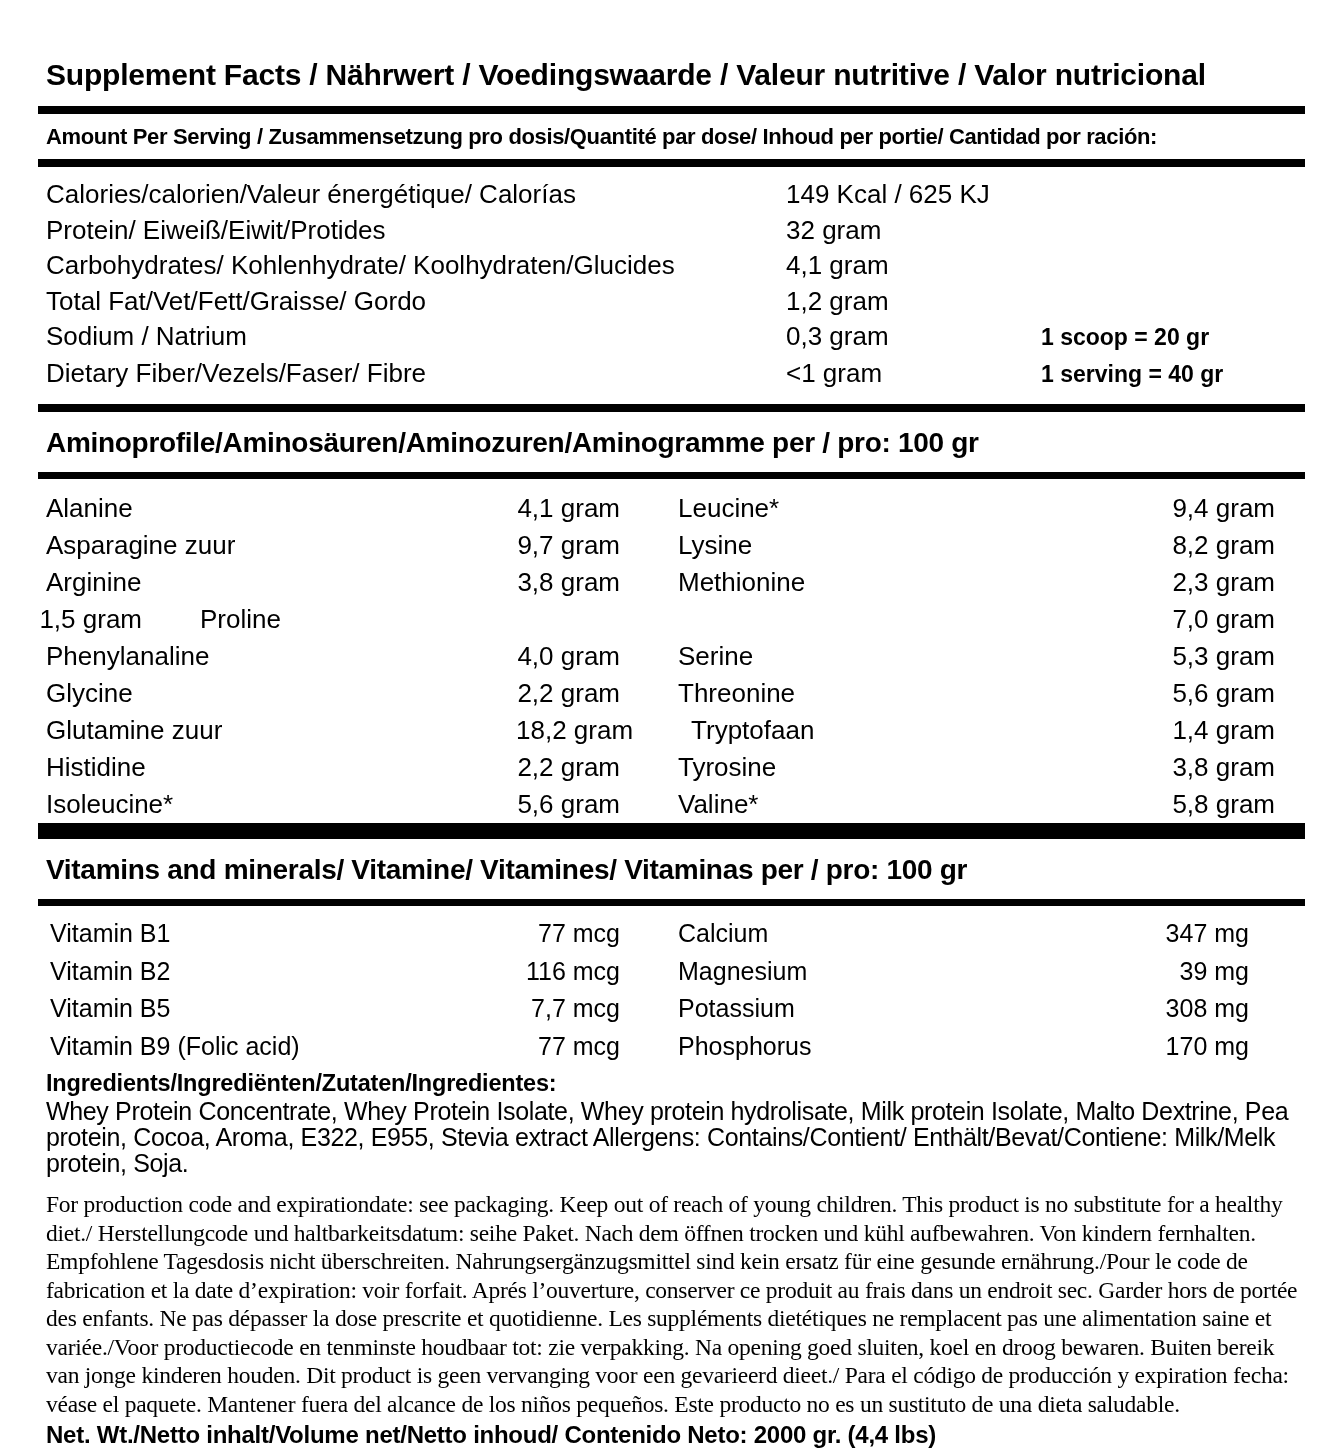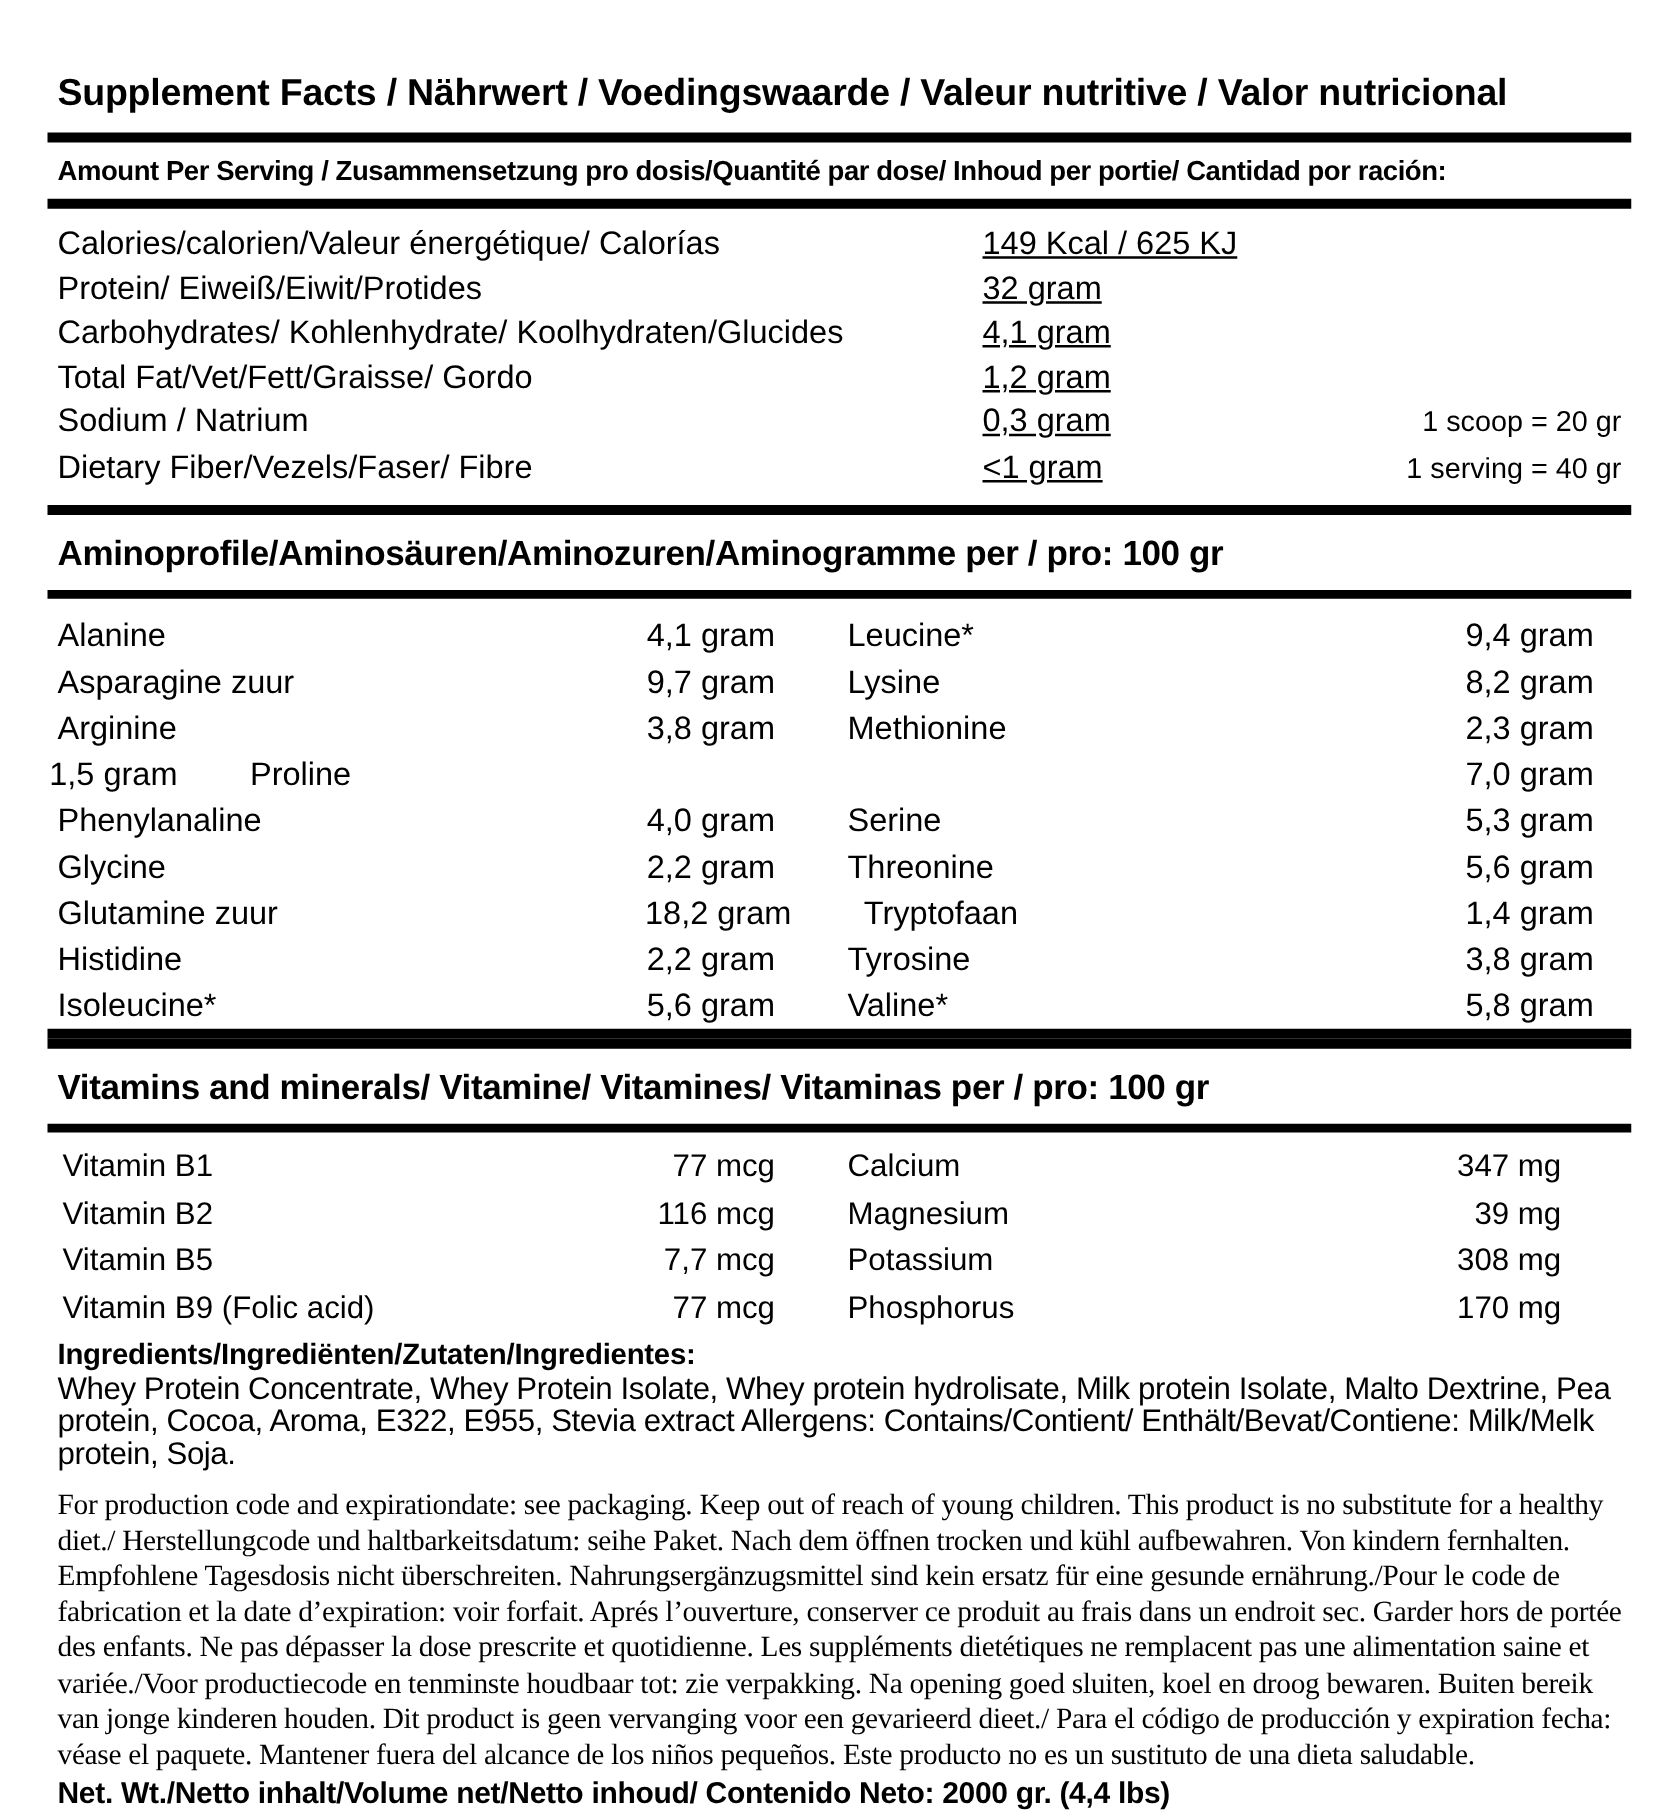--- a/index.html
+++ b/index.html
@@ -87,25 +87,24 @@
   
   .nrows { padding-top: 10px; padding-bottom: 12px; }
   .nrow {
     display: flex;
     align-items: baseline;
     font-size: 26px;
     line-height: 35.5px;
     white-space: nowrap;
   }
   .nrow .n-name { flex: 0 0 748px; padding-left: 8px; box-sizing: border-box; }
-  .nrow .n-val  { flex: 0 0 255px; text-align: left; text-decoration: underline; }
+  .nrow .n-val  { flex: 0 0 255px; text-align: left; }
   .nrow .n-note {
     flex: 1 1 auto;
-    text-align: right;
-    font-weight: normal;
+    font-weight: bold;
     font-size: 23px;
     padding-right: 8px;
   }
 
   
   .footnote {
     font-size: 22px;
     line-height: 30px;
     padding: 7px 0 6px 8px;
     white-space: nowrap;

